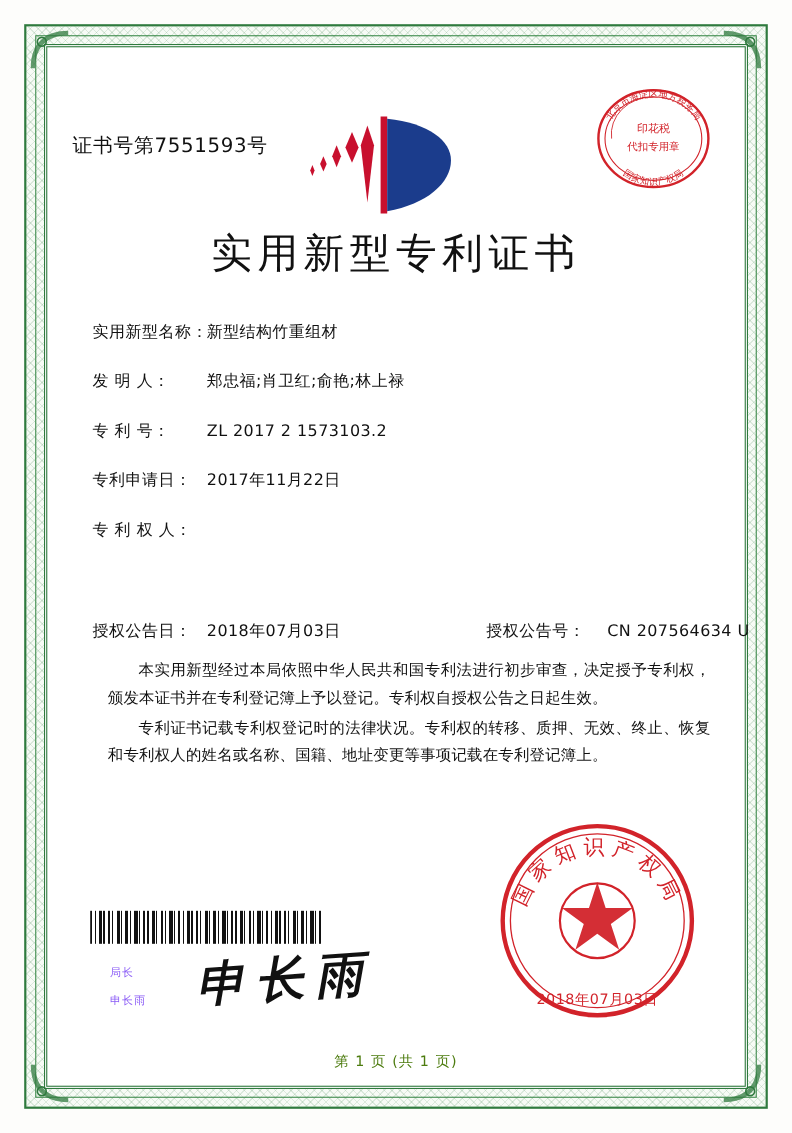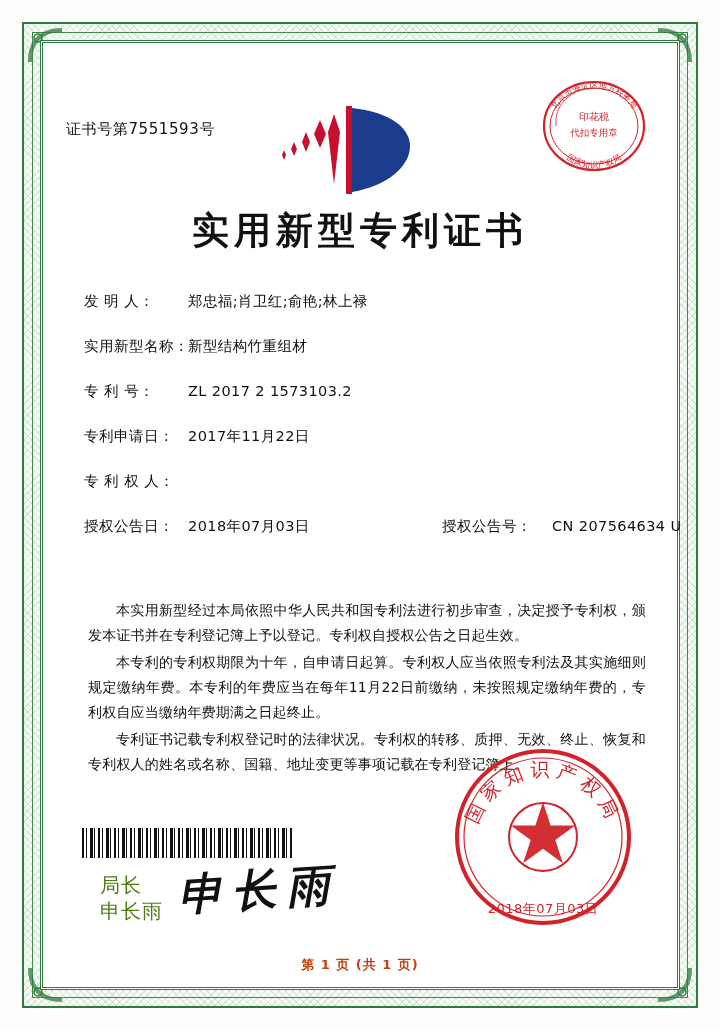--- a/index.html
+++ b/index.html
@@ -57,21 +57,21 @@
   
   .content {
     position: absolute;
     left: 48px; top: 48px; right: 48px; bottom: 48px;
   }
 
   .cert-no {
     position: absolute;
     left: 18px;
     top: 72px;
-    font-size: 15px;
+    font-size: 18px;
     letter-spacing: 0.6px;
     color: #111;
     white-space: nowrap;
     text-align: right;
   }
 
   
   .logo {
     position: absolute;
     left: 50%;
@@ -91,21 +91,21 @@
     height: 100px;
   }
   .oval-stamp svg { display: block; width: 116px; height: 100px; }
 
   .title {
     position: absolute;
     left: 0; right: 0;
     top: 158px;
     text-align: center;
     font-family: "DejaVu Serif", "Liberation Serif", serif;
-    font-weight: bold;
+    font-weight: normal;
     font-size: 37px;
     letter-spacing: 5px;
     color: #111;
   }
 
   
   .fields {
     position: absolute;
     left: 36px;
     right: 20px;
@@ -128,36 +128,37 @@
     flex: 1;
     letter-spacing: 0.4px;
     white-space: nowrap;
   }
   .frow.split .fvalue { flex: none; width: 254px; }
   .frow.split .flabel2 {
     width: 110px;
     flex: none;
     letter-spacing: 0.5px;
     white-space: nowrap;
+    margin-top: 47px;
   }
   .frow.split .fvalue2 { flex: 1; letter-spacing: 0.4px; white-space: nowrap; }
 
   
   .body-text {
     position: absolute;
     left: 36px;
     right: 26px;
     top: 550px;
     font-size: 14px;
     line-height: 25px;
     color: #111;
     text-align: justify;
   }
   .body-text p {
-    margin: 0 0 2px 4px;
+    margin: 0 0 2px 14px;
     text-indent: 2em;
     letter-spacing: 0.2px;
   }
 
   
   .barcode {
     position: absolute;
     left: 34px;
     bottom: 124px;
     width: 210px;
@@ -168,23 +169,23 @@
         #111 4px, #111 5px, #fff 5px, #fff 8px,
         #111 8px, #111 11px, #fff 11px, #fff 12px,
         #111 12px, #111 13px, #fff 13px, #fff 16px);
   }
 
   
   .sig-block {
     position: absolute;
     left: 52px;
     bottom: 58px;
-    font-size: 20px;
+    font-size: 10px;
     line-height: 26px;
-    color: #4d7c0f;
+    color: #8b5cf6;
     letter-spacing: 1px;
   }
   .handwriting {
     position: absolute;
     left: 130px;
     bottom: 62px;
     font-family: "DejaVu Serif", "Liberation Serif", serif;
     font-size: 44px;
     font-style: italic;
     font-weight: bold;
@@ -213,23 +214,22 @@
     font-size: 13px;
     letter-spacing: 0.5px;
   }
 
   .page-footer {
     position: absolute;
     left: 0; right: 0;
     bottom: 8px;
     text-align: center;
     font-size: 13px;
-    color: #c2410c;
+    color: #4d7c0f;
     letter-spacing: 1px;
-    font-weight: bold;
   }
 </style>
 </head>
 <body>
 
 <div class="page">
 
   <div class="border-outer"></div>
   <div class="border-mid"></div>
   <div class="border-inner"></div>
@@ -290,26 +290,26 @@
           <textPath href="#arcBot" startOffset="50%" text-anchor="middle">国家知识产权局</textPath>
         </text>
         <path id="arcBot" d="M16 54 A42 38 0 0 0 100 54" fill="none" stroke="none"></path>
       </svg>
     </div>
 
     <div class="title">实用新型专利证书</div>
 
     <div class="fields">
       <div class="frow">
+        <div class="flabel">实用新型名称：</div>
+        <div class="fvalue">新型结构竹重组材</div>
+      </div>
+      <div class="frow">
         <div class="flabel">发 明 人：</div>
         <div class="fvalue">郑忠福;肖卫红;俞艳;林上禄</div>
-      </div>
-      <div class="frow">
-        <div class="flabel">实用新型名称：</div>
-        <div class="fvalue">新型结构竹重组材</div>
       </div>
       <div class="frow">
         <div class="flabel">专 利 号：</div>
         <div class="fvalue">ZL 2017 2 1573103.2</div>
       </div>
       <div class="frow">
         <div class="flabel">专利申请日：</div>
         <div class="fvalue">2017年11月22日</div>
       </div>
       <div class="frow">
@@ -318,21 +318,20 @@
       <div class="frow split">
         <div class="flabel">授权公告日：</div>
         <div class="fvalue">2018年07月03日</div>
         <div class="flabel2">授权公告号：</div>
         <div class="fvalue2">CN 207564634 U</div>
       </div>
     </div>
 
     <div class="body-text">
       <p>本实用新型经过本局依照中华人民共和国专利法进行初步审查，决定授予专利权，颁发本证书并在专利登记簿上予以登记。专利权自授权公告之日起生效。</p>
-      <p>本专利的专利权期限为十年，自申请日起算。专利权人应当依照专利法及其实施细则规定缴纳年费。本专利的年费应当在每年11月22日前缴纳，未按照规定缴纳年费的，专利权自应当缴纳年费期满之日起终止。</p>
       <p>专利证书记载专利权登记时的法律状况。专利权的转移、质押、无效、终止、恢复和专利权人的姓名或名称、国籍、地址变更等事项记载在专利登记簿上。</p>
     </div>
 
     <div class="barcode"></div>
 
     <div class="sig-block">
       <div>局长</div>
       <div>申长雨</div>
     </div>
 

